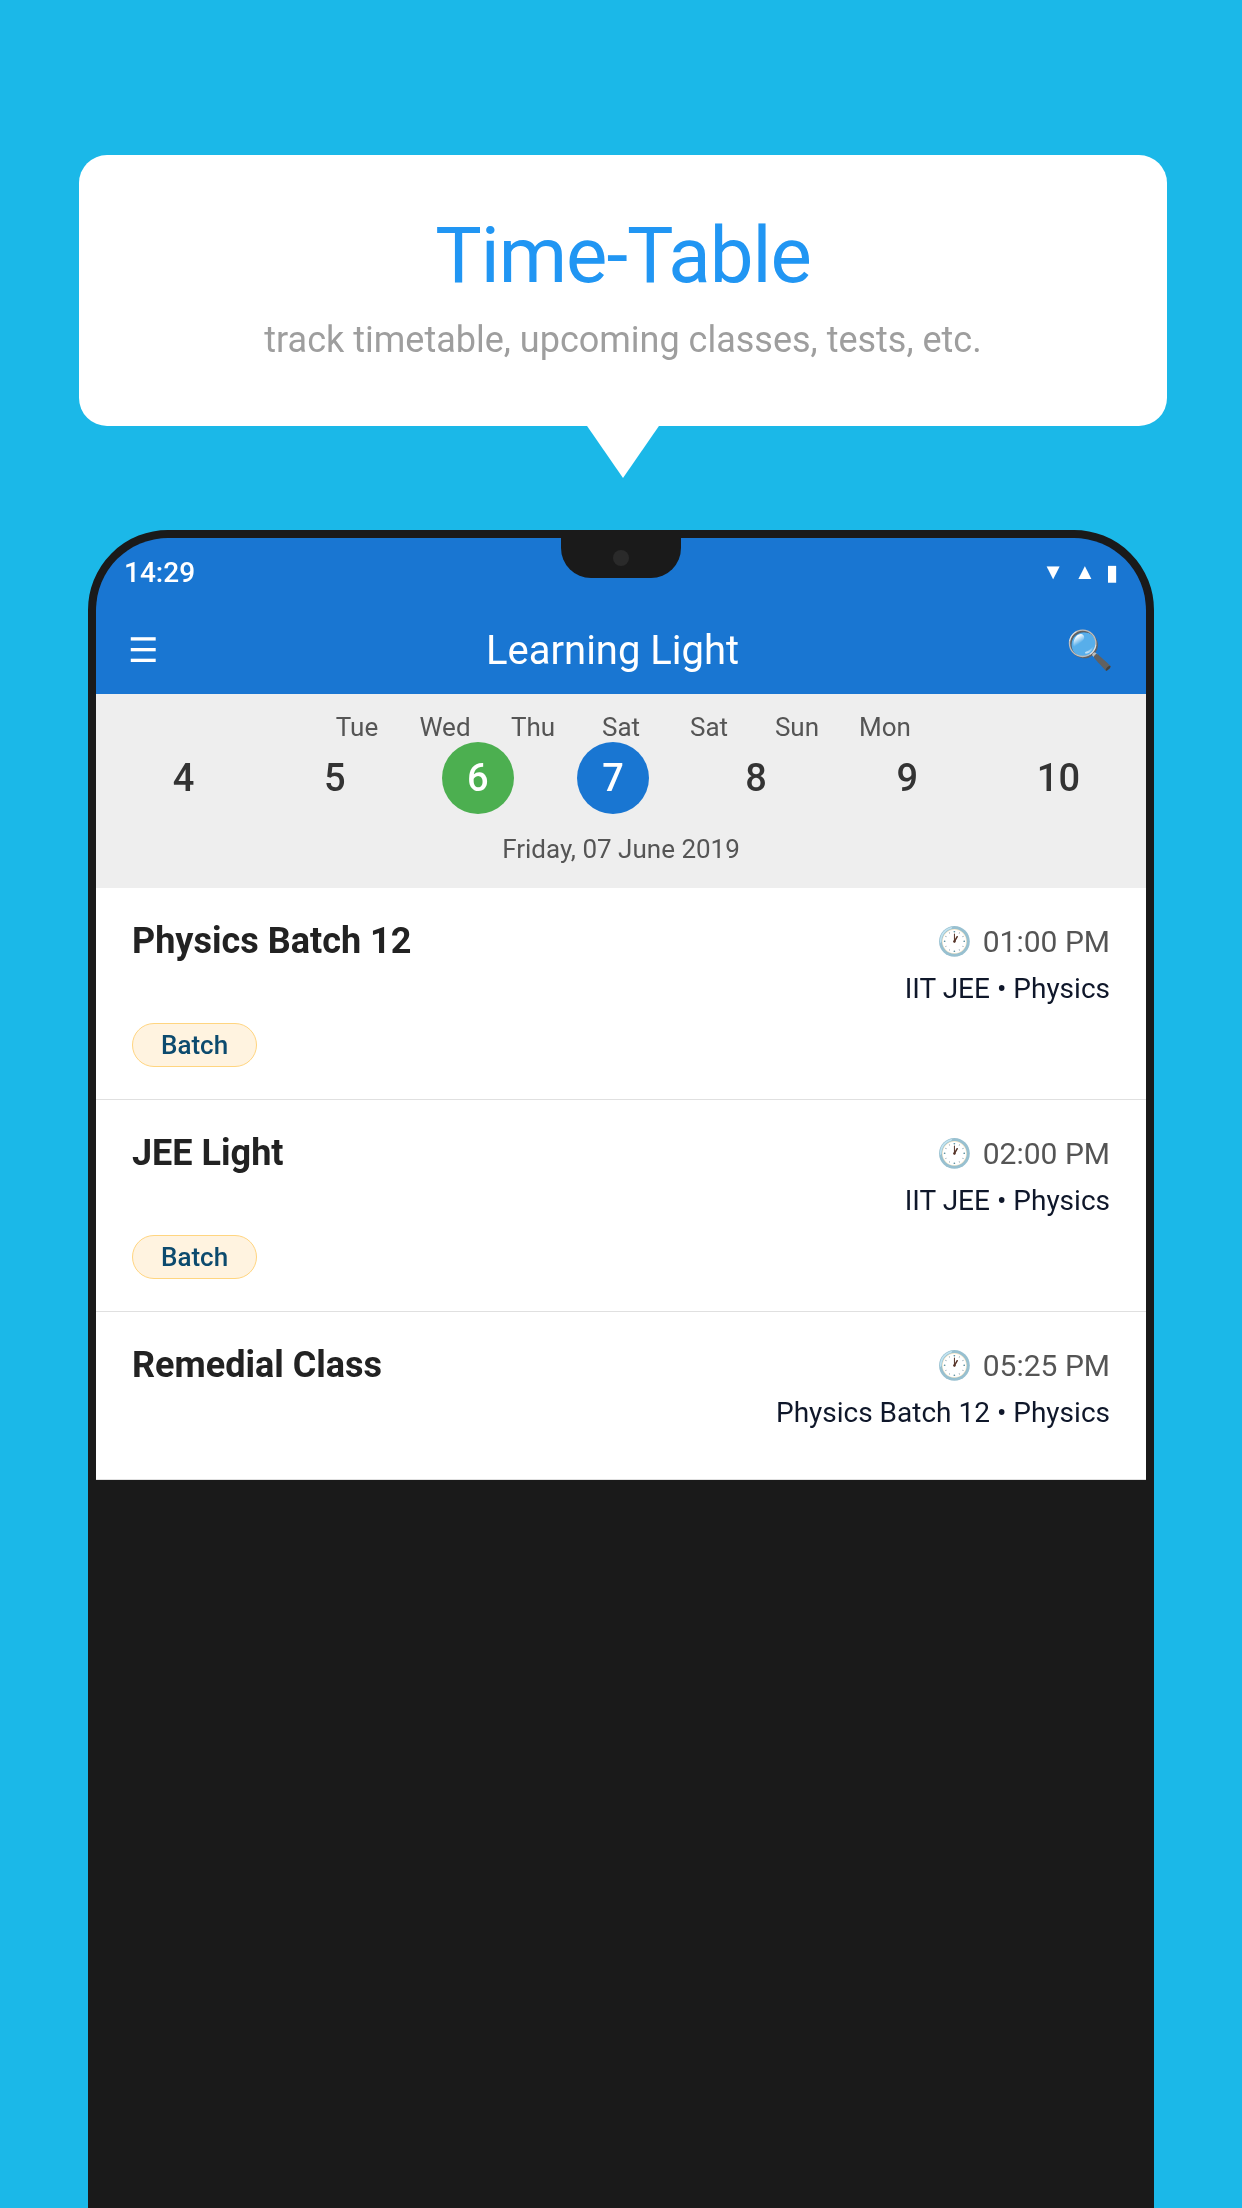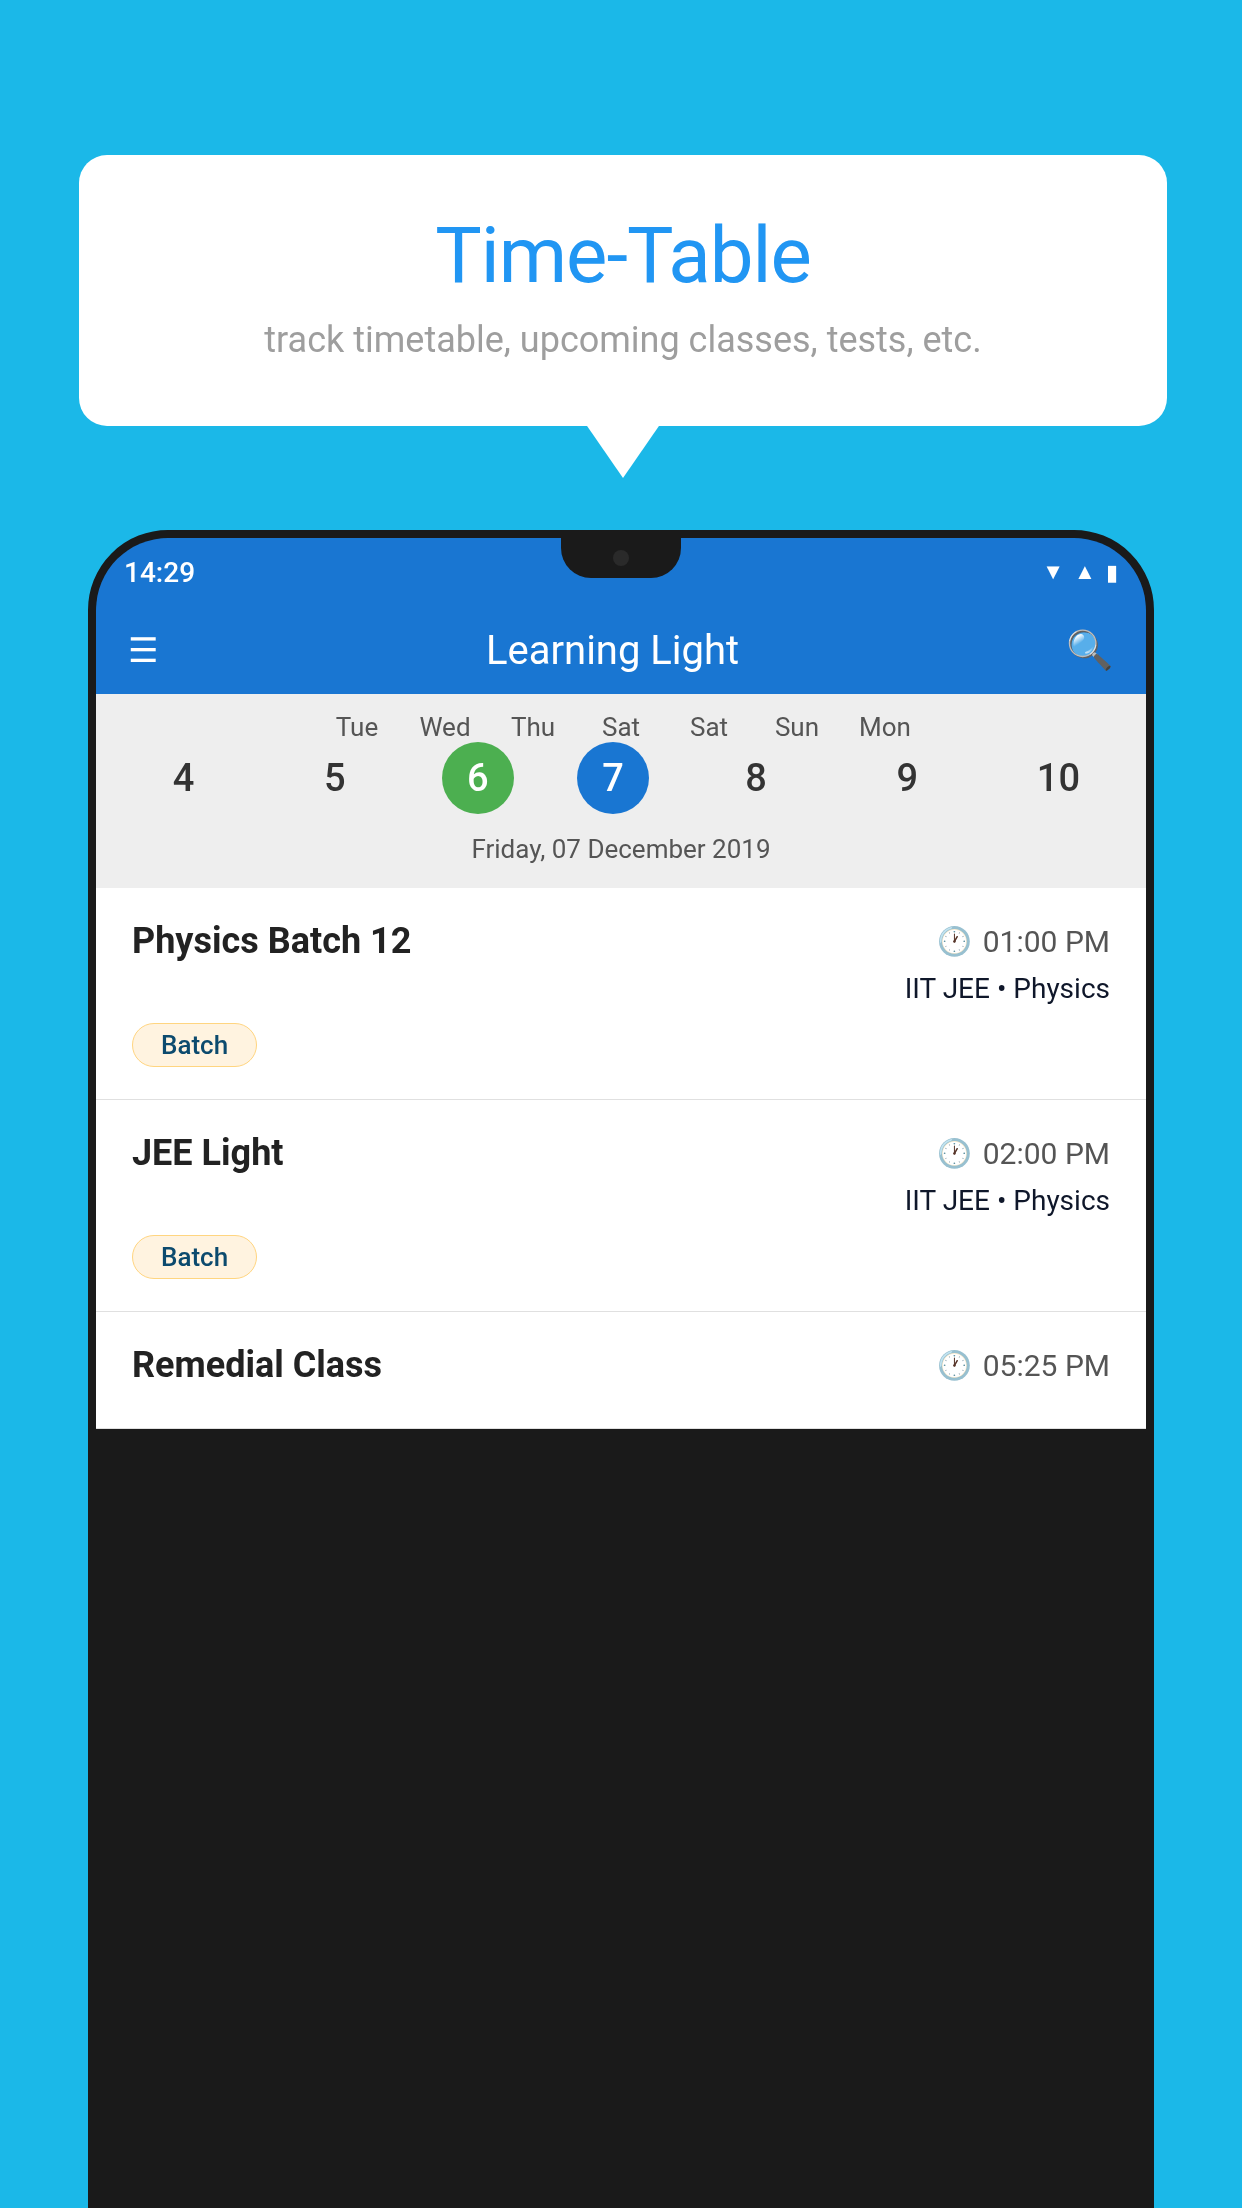--- a/index.html
+++ b/index.html
@@ -309,21 +309,21 @@
       </div>
       <div class="day-numbers">
         <div class="day-num">4</div>
         <div class="day-num">5</div>
         <div class="day-num today">6</div>
         <div class="day-num selected">7</div>
         <div class="day-num">8</div>
         <div class="day-num">9</div>
         <div class="day-num">10</div>
       </div>
-      <div class="date-label">Friday, 07 December 2019</div>
+      <div class="date-label">Friday, 07 June 2019</div>
     </div>
 
     <div class="schedule-container">
 
       <div class="schedule-item">
         <div class="item-header">
           <span class="item-title">Physics Batch 12</span>
           <span class="item-time">
             <span class="clock-icon">🕐</span>
             01:00 PM
@@ -346,17 +346,18 @@
       </div>
 
       <div class="schedule-item">
         <div class="item-header">
           <span class="item-title">Remedial Class</span>
           <span class="item-time">
             <span class="clock-icon">🕐</span>
             05:25 PM
           </span>
         </div>
+        <div class="item-subtitle">Physics Batch 12 • Physics</div>
       </div>
 
     </div>
   </div>
 </div>
 
 </body></html>

